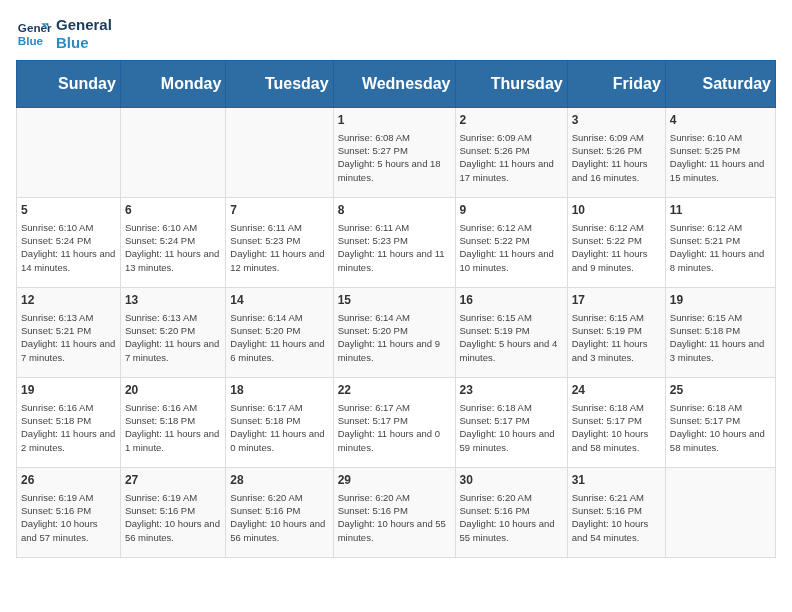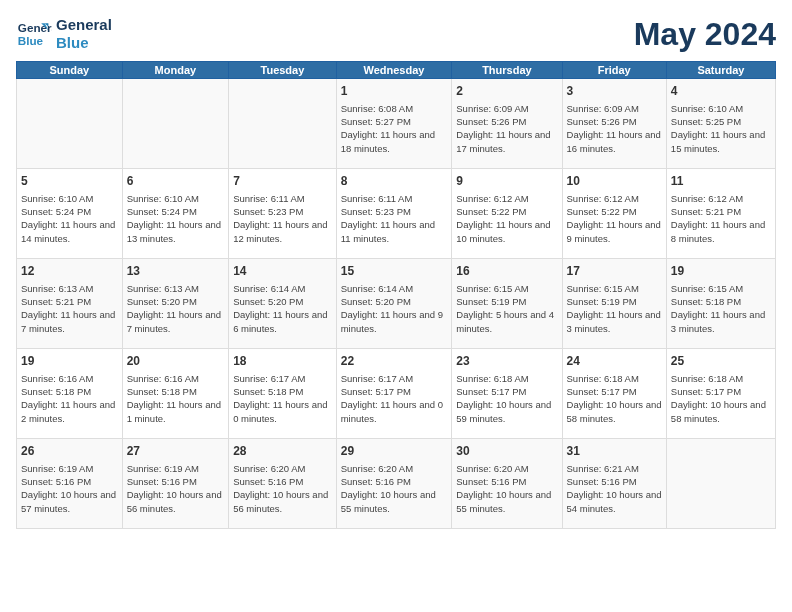--- a/index.html
+++ b/index.html
@@ -47,24 +47,24 @@
     table {
       width: 100%;
       border-collapse: collapse;
       font-size: 10.5px;
     }
     thead tr {
       background-color: #2e6da4;
       color: white;
     }
     thead th {
-      padding: 2px 4px;
-      text-align: center;
+      padding: 14px 4px;
+      text-align: right;
       font-weight: bold;
-      font-size: 11px;
+      font-size: 16px;
       border: 1px solid #2060a0;
     }
     tbody tr {
       border-bottom: 1px solid #ccc;
     }
     tbody td {
       padding: 4px 4px;
       vertical-align: top;
       border: 1px solid #ddd;
       min-height: 80px;
@@ -99,21 +99,20 @@
       <text x="2" y="32" font-size="13" font-weight="bold" fill="#2e8bc0">Blue</text>
       <polygon points="28,8 36,16 32,8" fill="#2e8bc0"></polygon>
       <polygon points="32,8 36,12 36,8" fill="#1a7ab0"></polygon>
     </svg>
     <div>
       <div class="logo-text">General</div>
       <div class="logo-text" style="color:#2e8bc0;">Blue</div>
     </div>
   </div>
   <div class="title-area">
-    <div class="month-title">May 2024</div>
   </div>
 </div>
 
 <table>
   <thead>
     <tr>
     <th>Sunday</th>
         <th>Monday</th>
         <th>Tuesday</th>
         <th>Wednesday</th>
@@ -124,21 +123,21 @@
   </thead>
   <tbody>
   <tr>
         <td></td>
         <td></td>
         <td></td>
         <td>
           <span class="day-number">1</span>
           <div class="day-info">Sunrise: 6:08 AM</div>
           <div class="day-info">Sunset: 5:27 PM</div>
-          <div class="day-info">Daylight: 11 hours and 18 minutes.</div>
+          <div class="day-info">Daylight: 5 hours and 18 minutes.</div>
         </td>
         <td>
           <span class="day-number">2</span>
           <div class="day-info">Sunrise: 6:09 AM</div>
           <div class="day-info">Sunset: 5:26 PM</div>
           <div class="day-info">Daylight: 11 hours and 17 minutes.</div>
         </td>
         <td>
           <span class="day-number">3</span>
           <div class="day-info">Sunrise: 6:09 AM</div>

